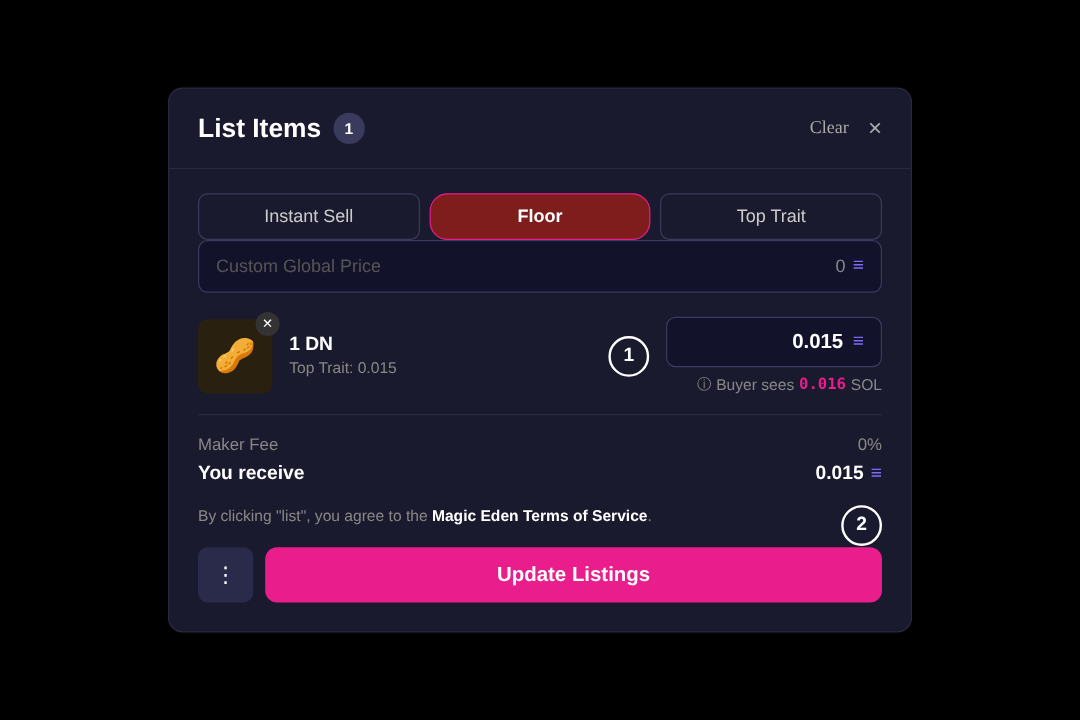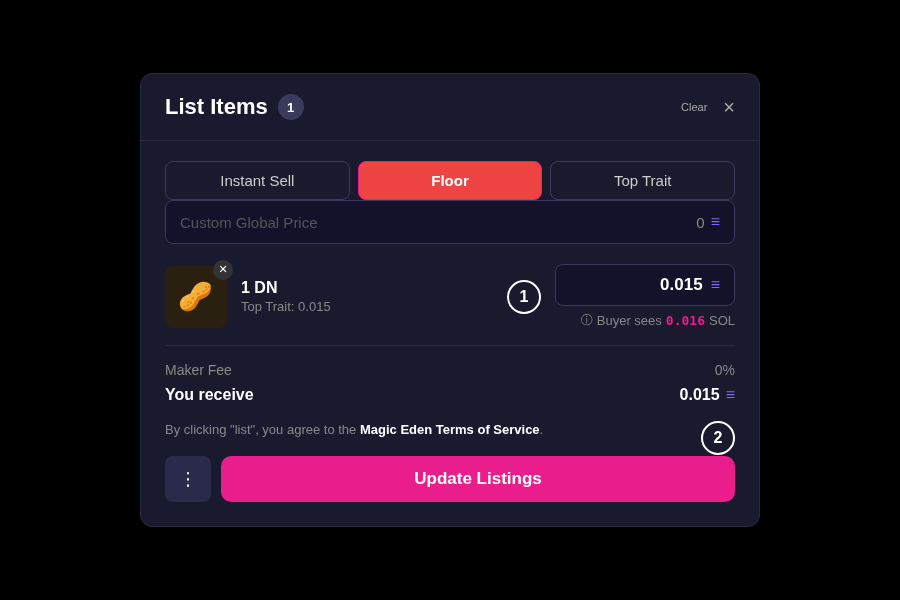--- a/index.html
+++ b/index.html
@@ -51,22 +51,23 @@
     }
     .header-right {
       display: flex;
       align-items: center;
       gap: 16px;
     }
     .clear-btn {
       color: #aaa;
       background: none;
       border: none;
-      font-size: 11px;
-      cursor: pointer;
+      font-size: 15px;
+      cursor: pointer;
+      font-family: Liberation Serif, serif;
     }
     .close-btn {
       color: #aaa;
       background: none;
       border: none;
       font-size: 20px;
       cursor: pointer;
       line-height: 1;
     }
     .modal-body {
@@ -82,24 +83,25 @@
       border-radius: 8px;
       border: 1px solid #3a3a5c;
       background: transparent;
       color: #ccc;
       font-size: 15px;
       font-weight: 500;
       cursor: pointer;
       text-align: center;
     }
     .tab.active {
-      background: #ef4444;
+      background: #7f1d1d;
       border-color: #e91e8c;
       color: #fff;
       font-weight: 700;
+      border-radius: 15px;
     }
     .global-price-input {
       display: flex;
       align-items: center;
       background: #12122a;
       border: 1px solid #3a3a5c;
       border-radius: 8px;
       padding: 12px 14px;
       margin-bottom: 20px;
     }

